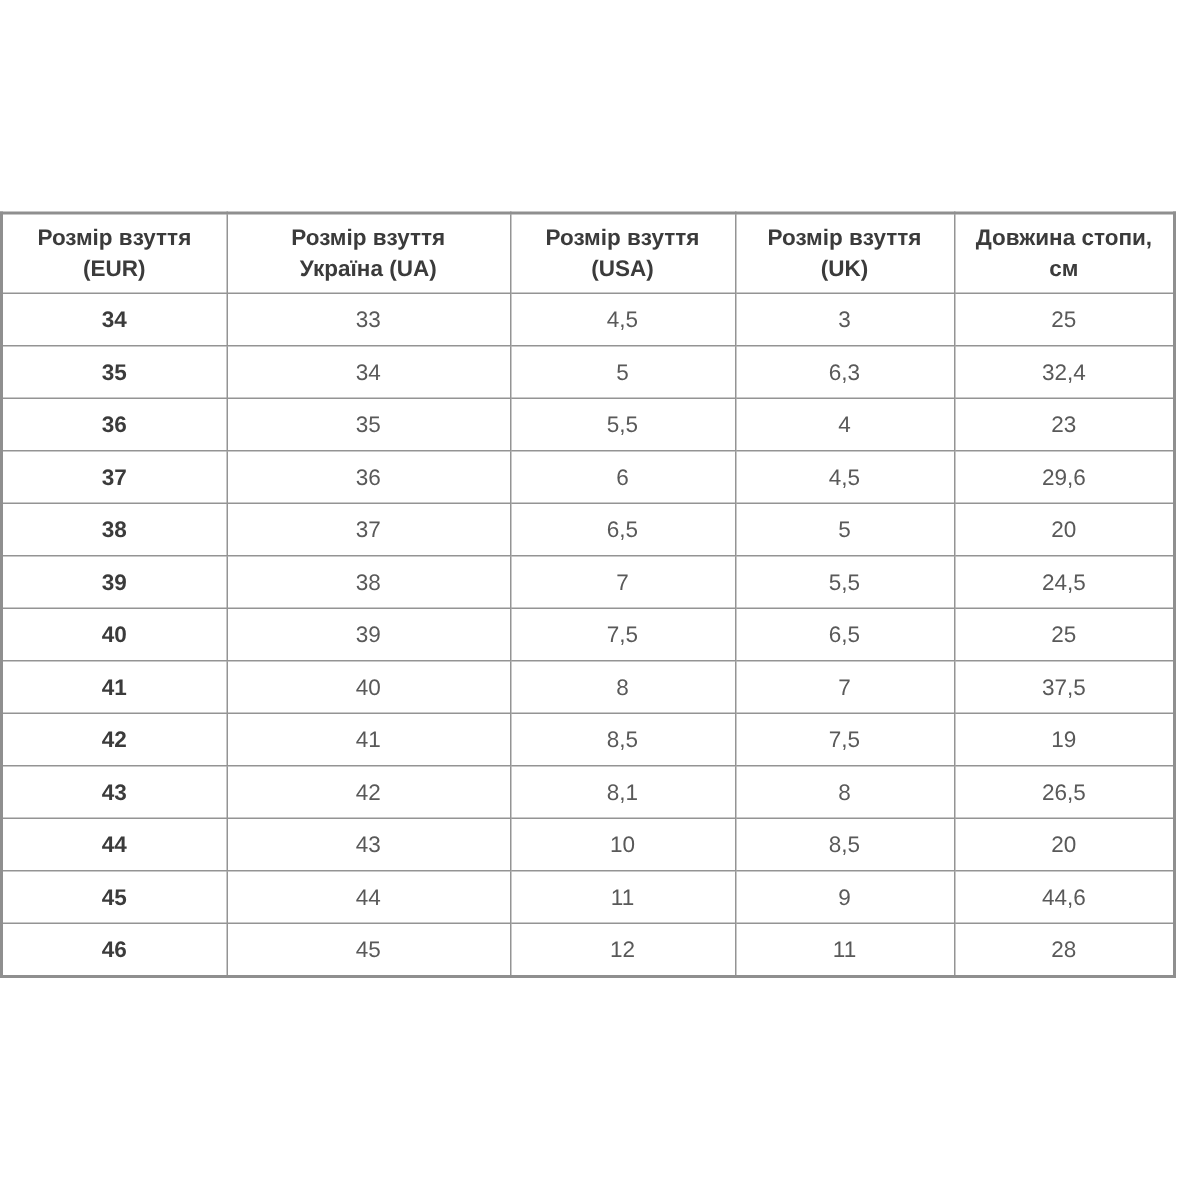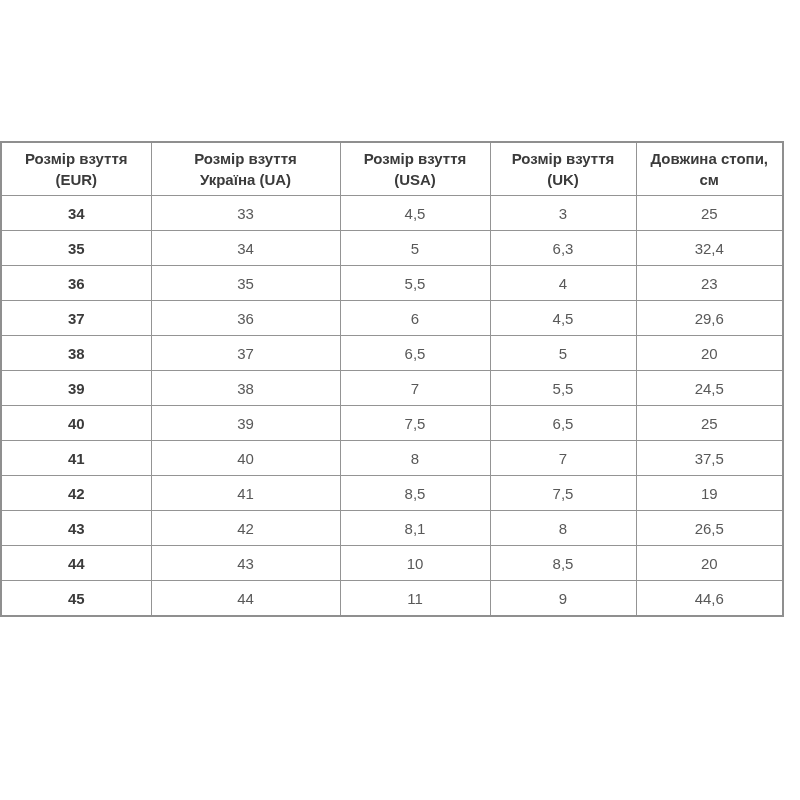--- a/index.html
+++ b/index.html
@@ -167,14 +167,21 @@
         <td class="col-uk">8,5</td>
         <td class="col-foot">20</td>
       </tr>
       <tr>
         <td class="col-eur">45</td>
         <td class="col-ua">44</td>
         <td class="col-usa">11</td>
         <td class="col-uk">9</td>
         <td class="col-foot">44,6</td>
       </tr>
+      <tr>
+        <td class="col-eur">46</td>
+        <td class="col-ua">45</td>
+        <td class="col-usa">12</td>
+        <td class="col-uk">11</td>
+        <td class="col-foot">28</td>
+      </tr>
     </tbody>
 </table>
 
 </body></html>

